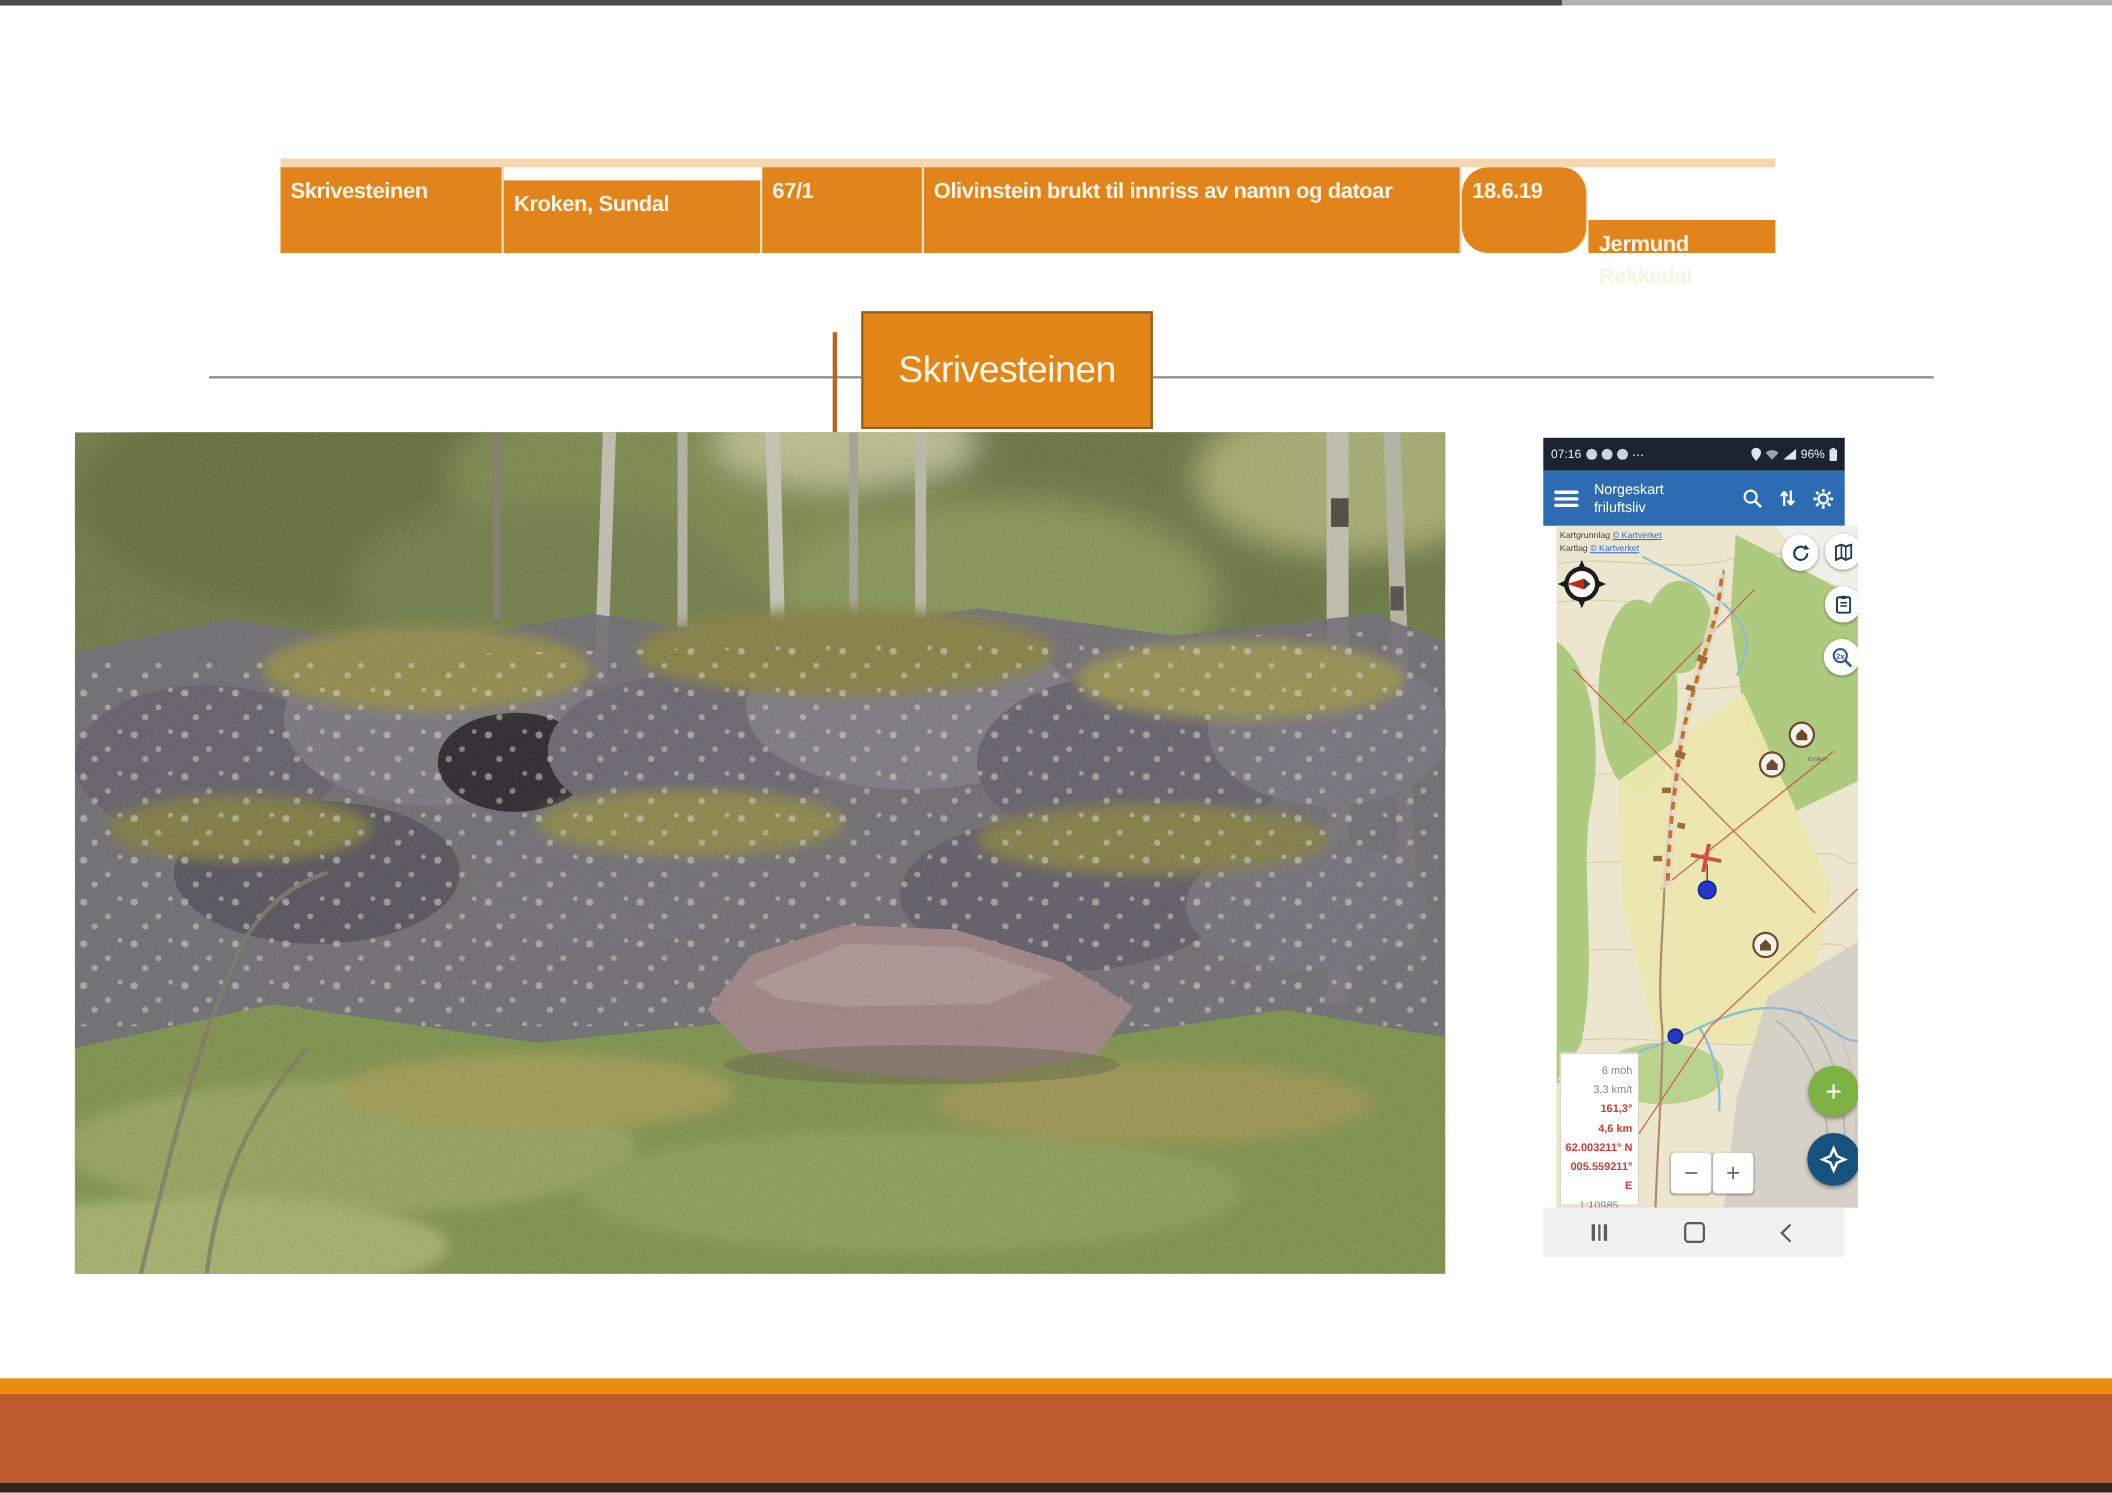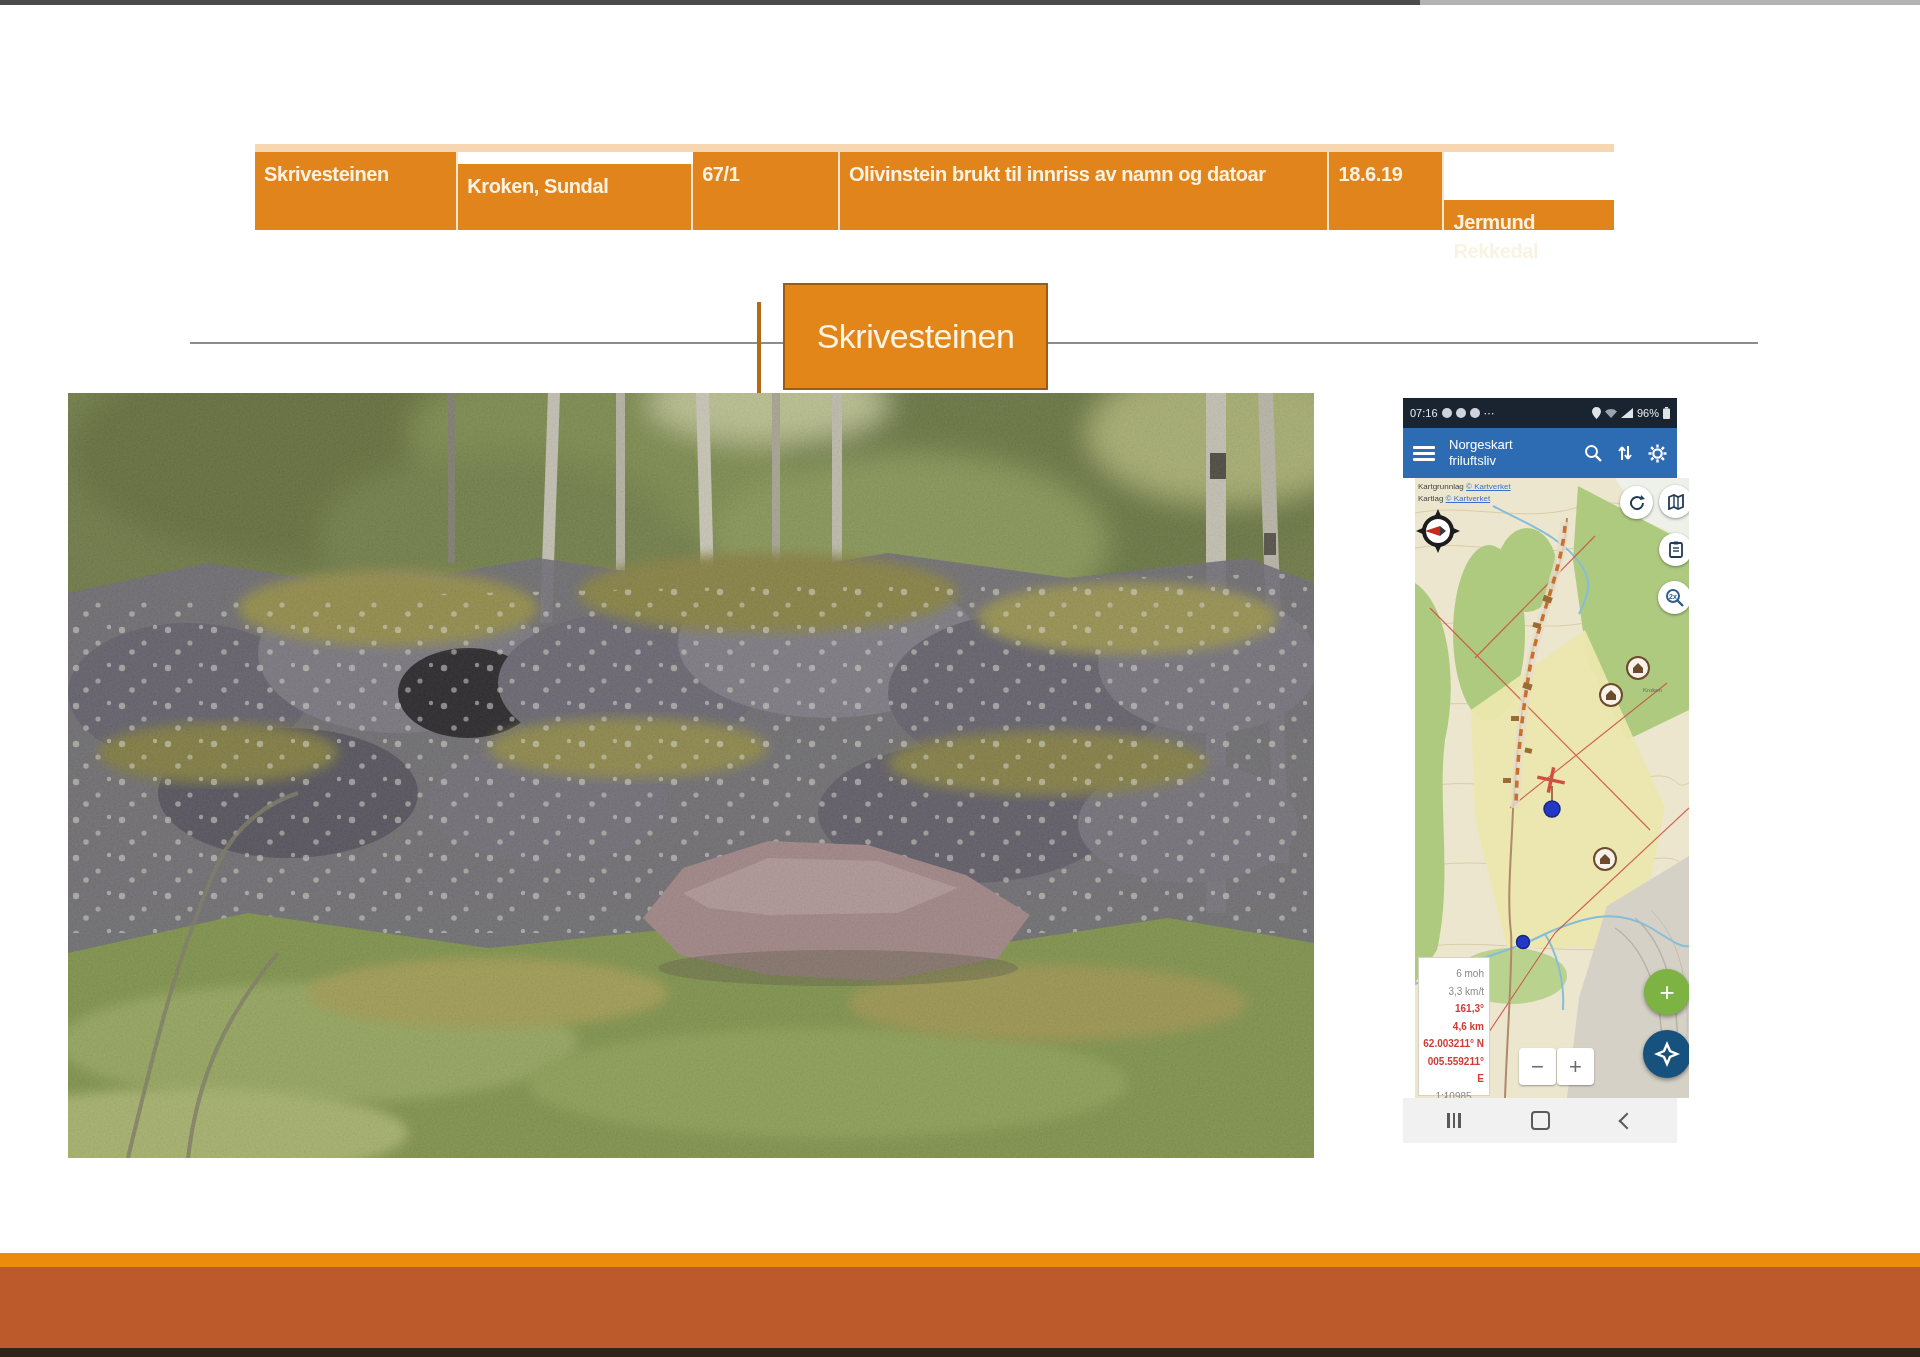--- a/index.html
+++ b/index.html
@@ -15,21 +15,21 @@
   .footer-dark{left:0;top:1348px;width:1920px;height:9px;background:#2f2418;}
 
   
   .rec-table{left:255px;top:152px;width:1359px;height:78px;display:flex;}
   .table-glow{left:255px;top:144px;width:1359px;height:8px;background:#f0b063;opacity:.5;}
   .rec-cell{background:#e2841c;border-right:2px solid #f6e7cc;box-sizing:border-box;
             color:#faf3e3;font-weight:bold;font-size:20px;letter-spacing:-0.4px;
             padding:8px 0 0 9px;line-height:1.45;}
   .rec-cell:last-child{border-right:none;}
   .c0{width:205px;} .c1{width:237px;margin-top:12px;} .c2{width:148px;} .c3{width:494px;}
-  .c4{width:116px;} .c5{width:171px;margin-top:48px;}
+  .c4{width:116px;border-radius:24px;} .c5{width:171px;margin-top:48px;}
 
   
   .divider-line{left:190px;top:342px;width:1568px;height:2px;background:#8c8c8c;}
   .leader-line{left:757px;top:302px;width:4px;height:586px;background:#b36a12;}
   .callout-box{left:783px;top:283px;width:265px;height:107px;background:#e2861a;
                border:2px solid #9c5c14;box-sizing:border-box;display:flex;
                align-items:center;justify-content:center;}
   .callout-box span{color:#fcf5e4;font-size:34px;letter-spacing:-0.5px;}
 
   

